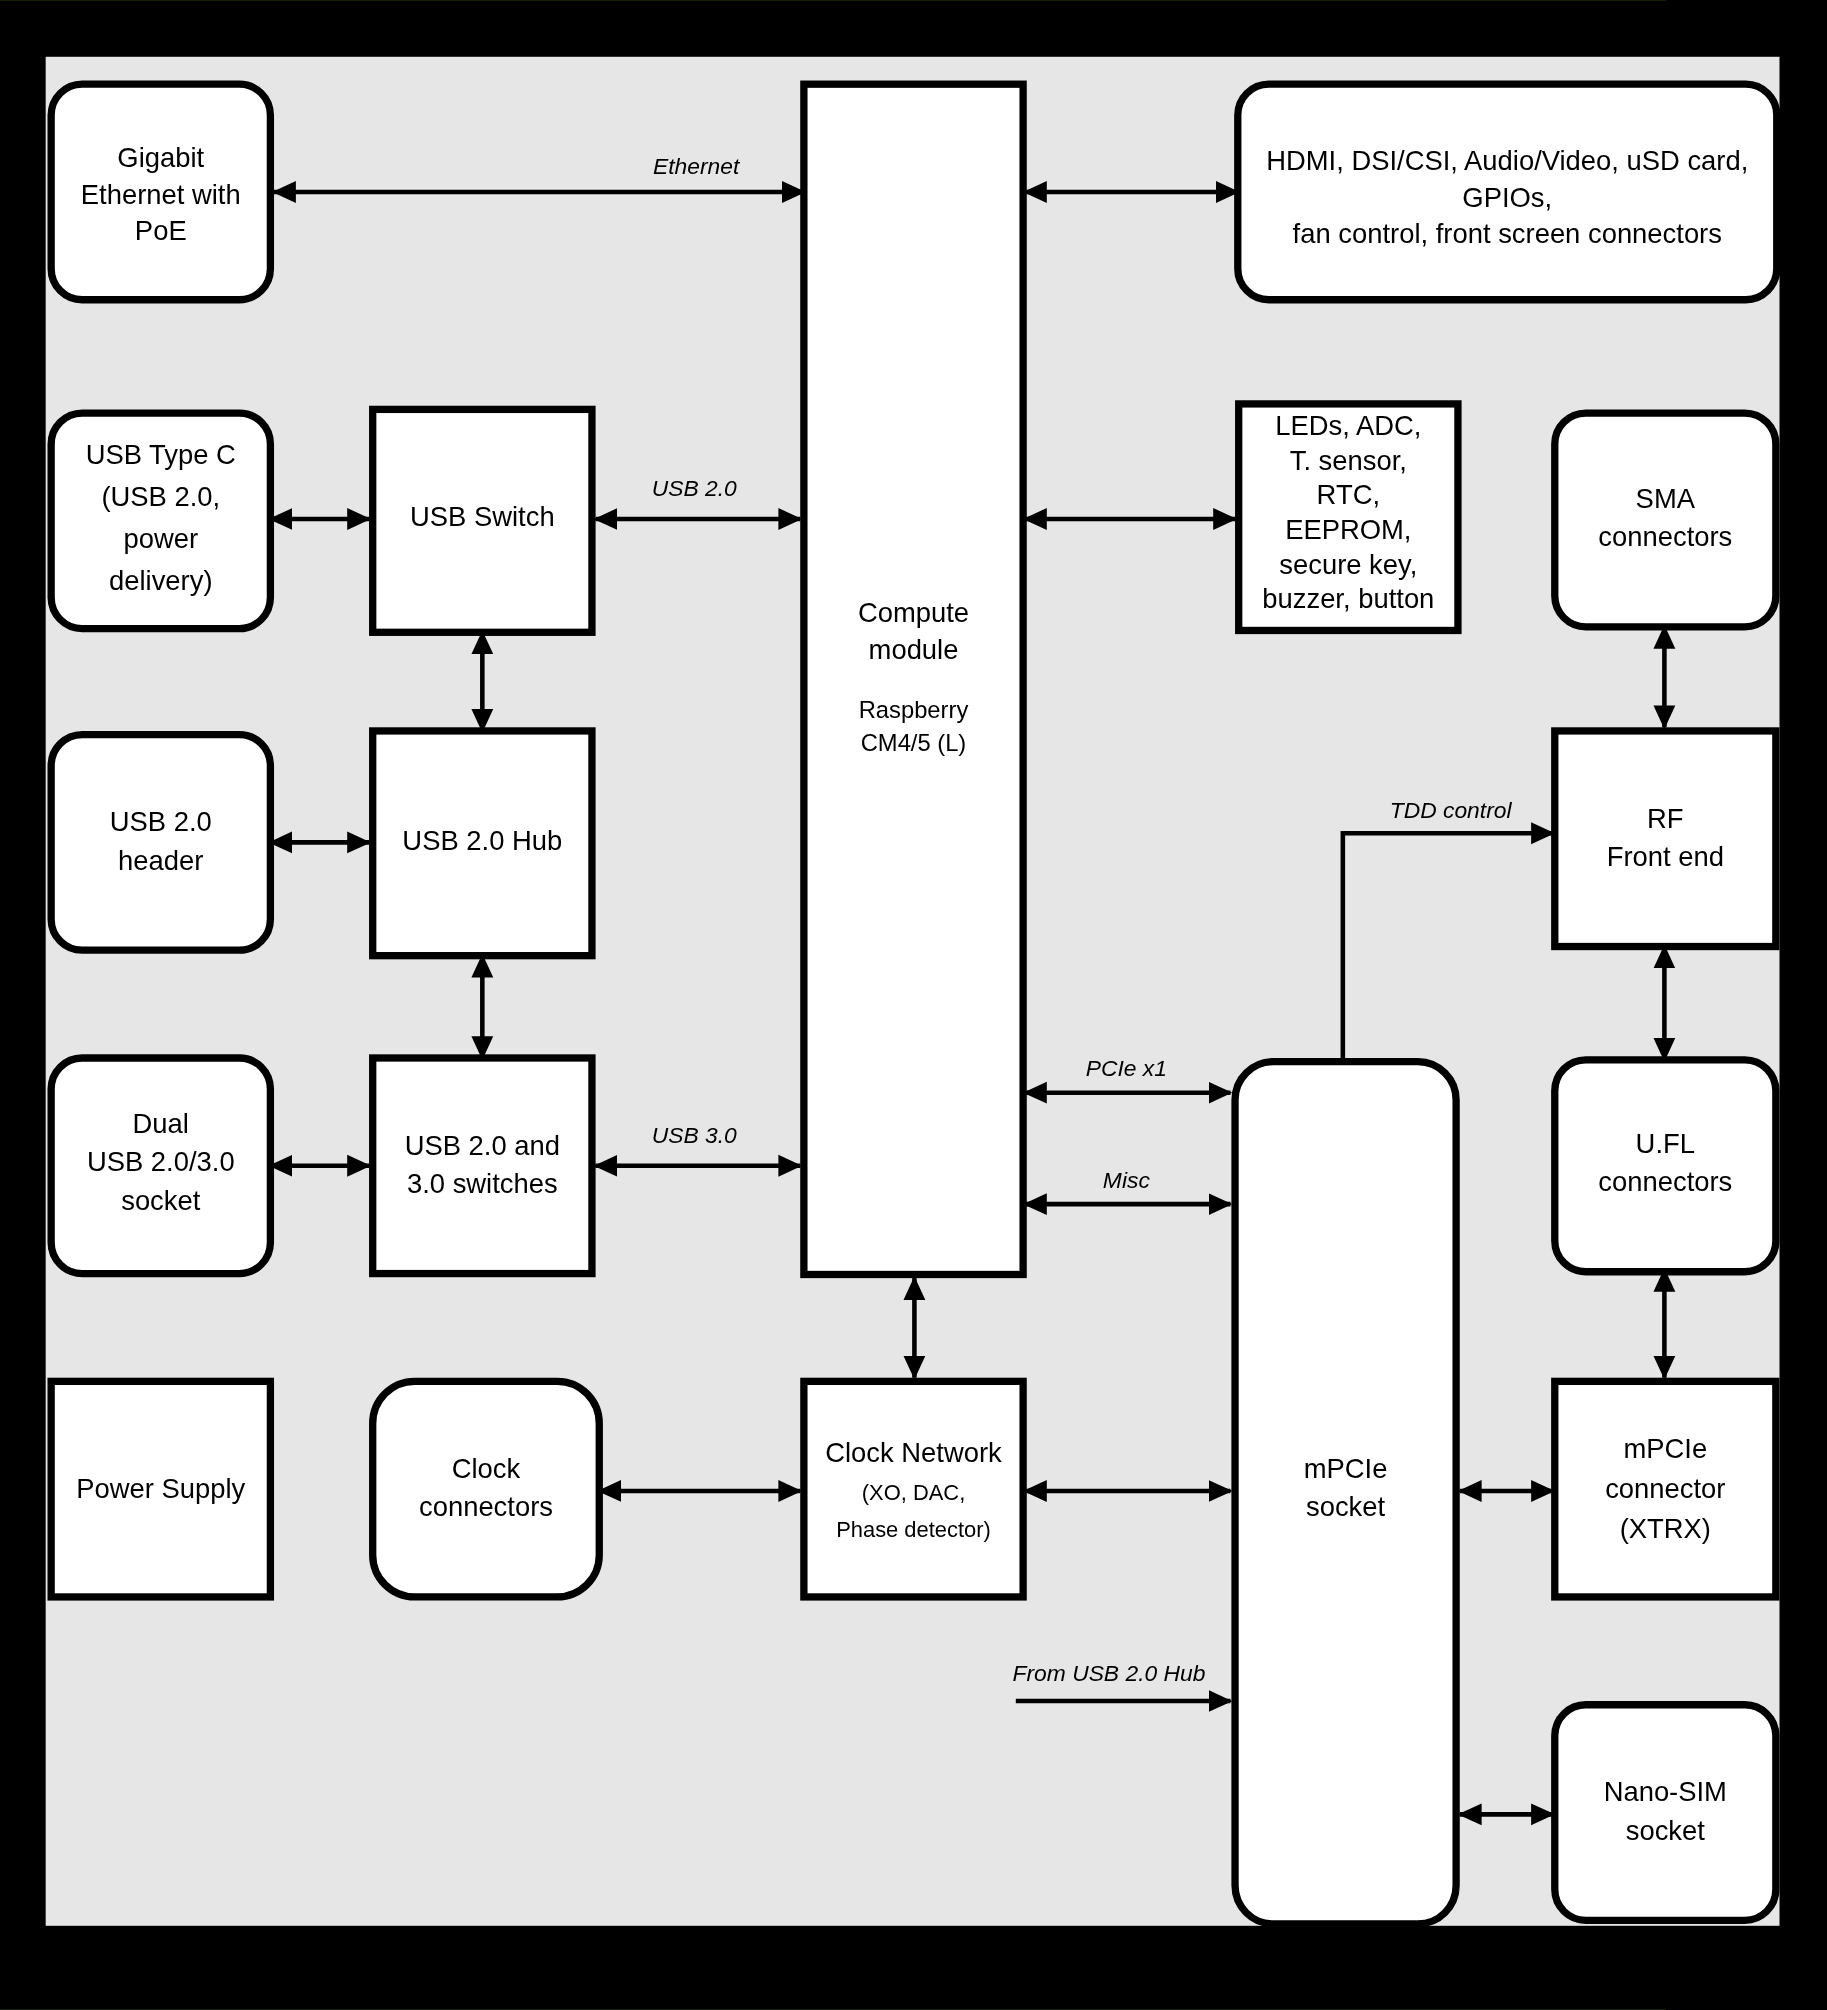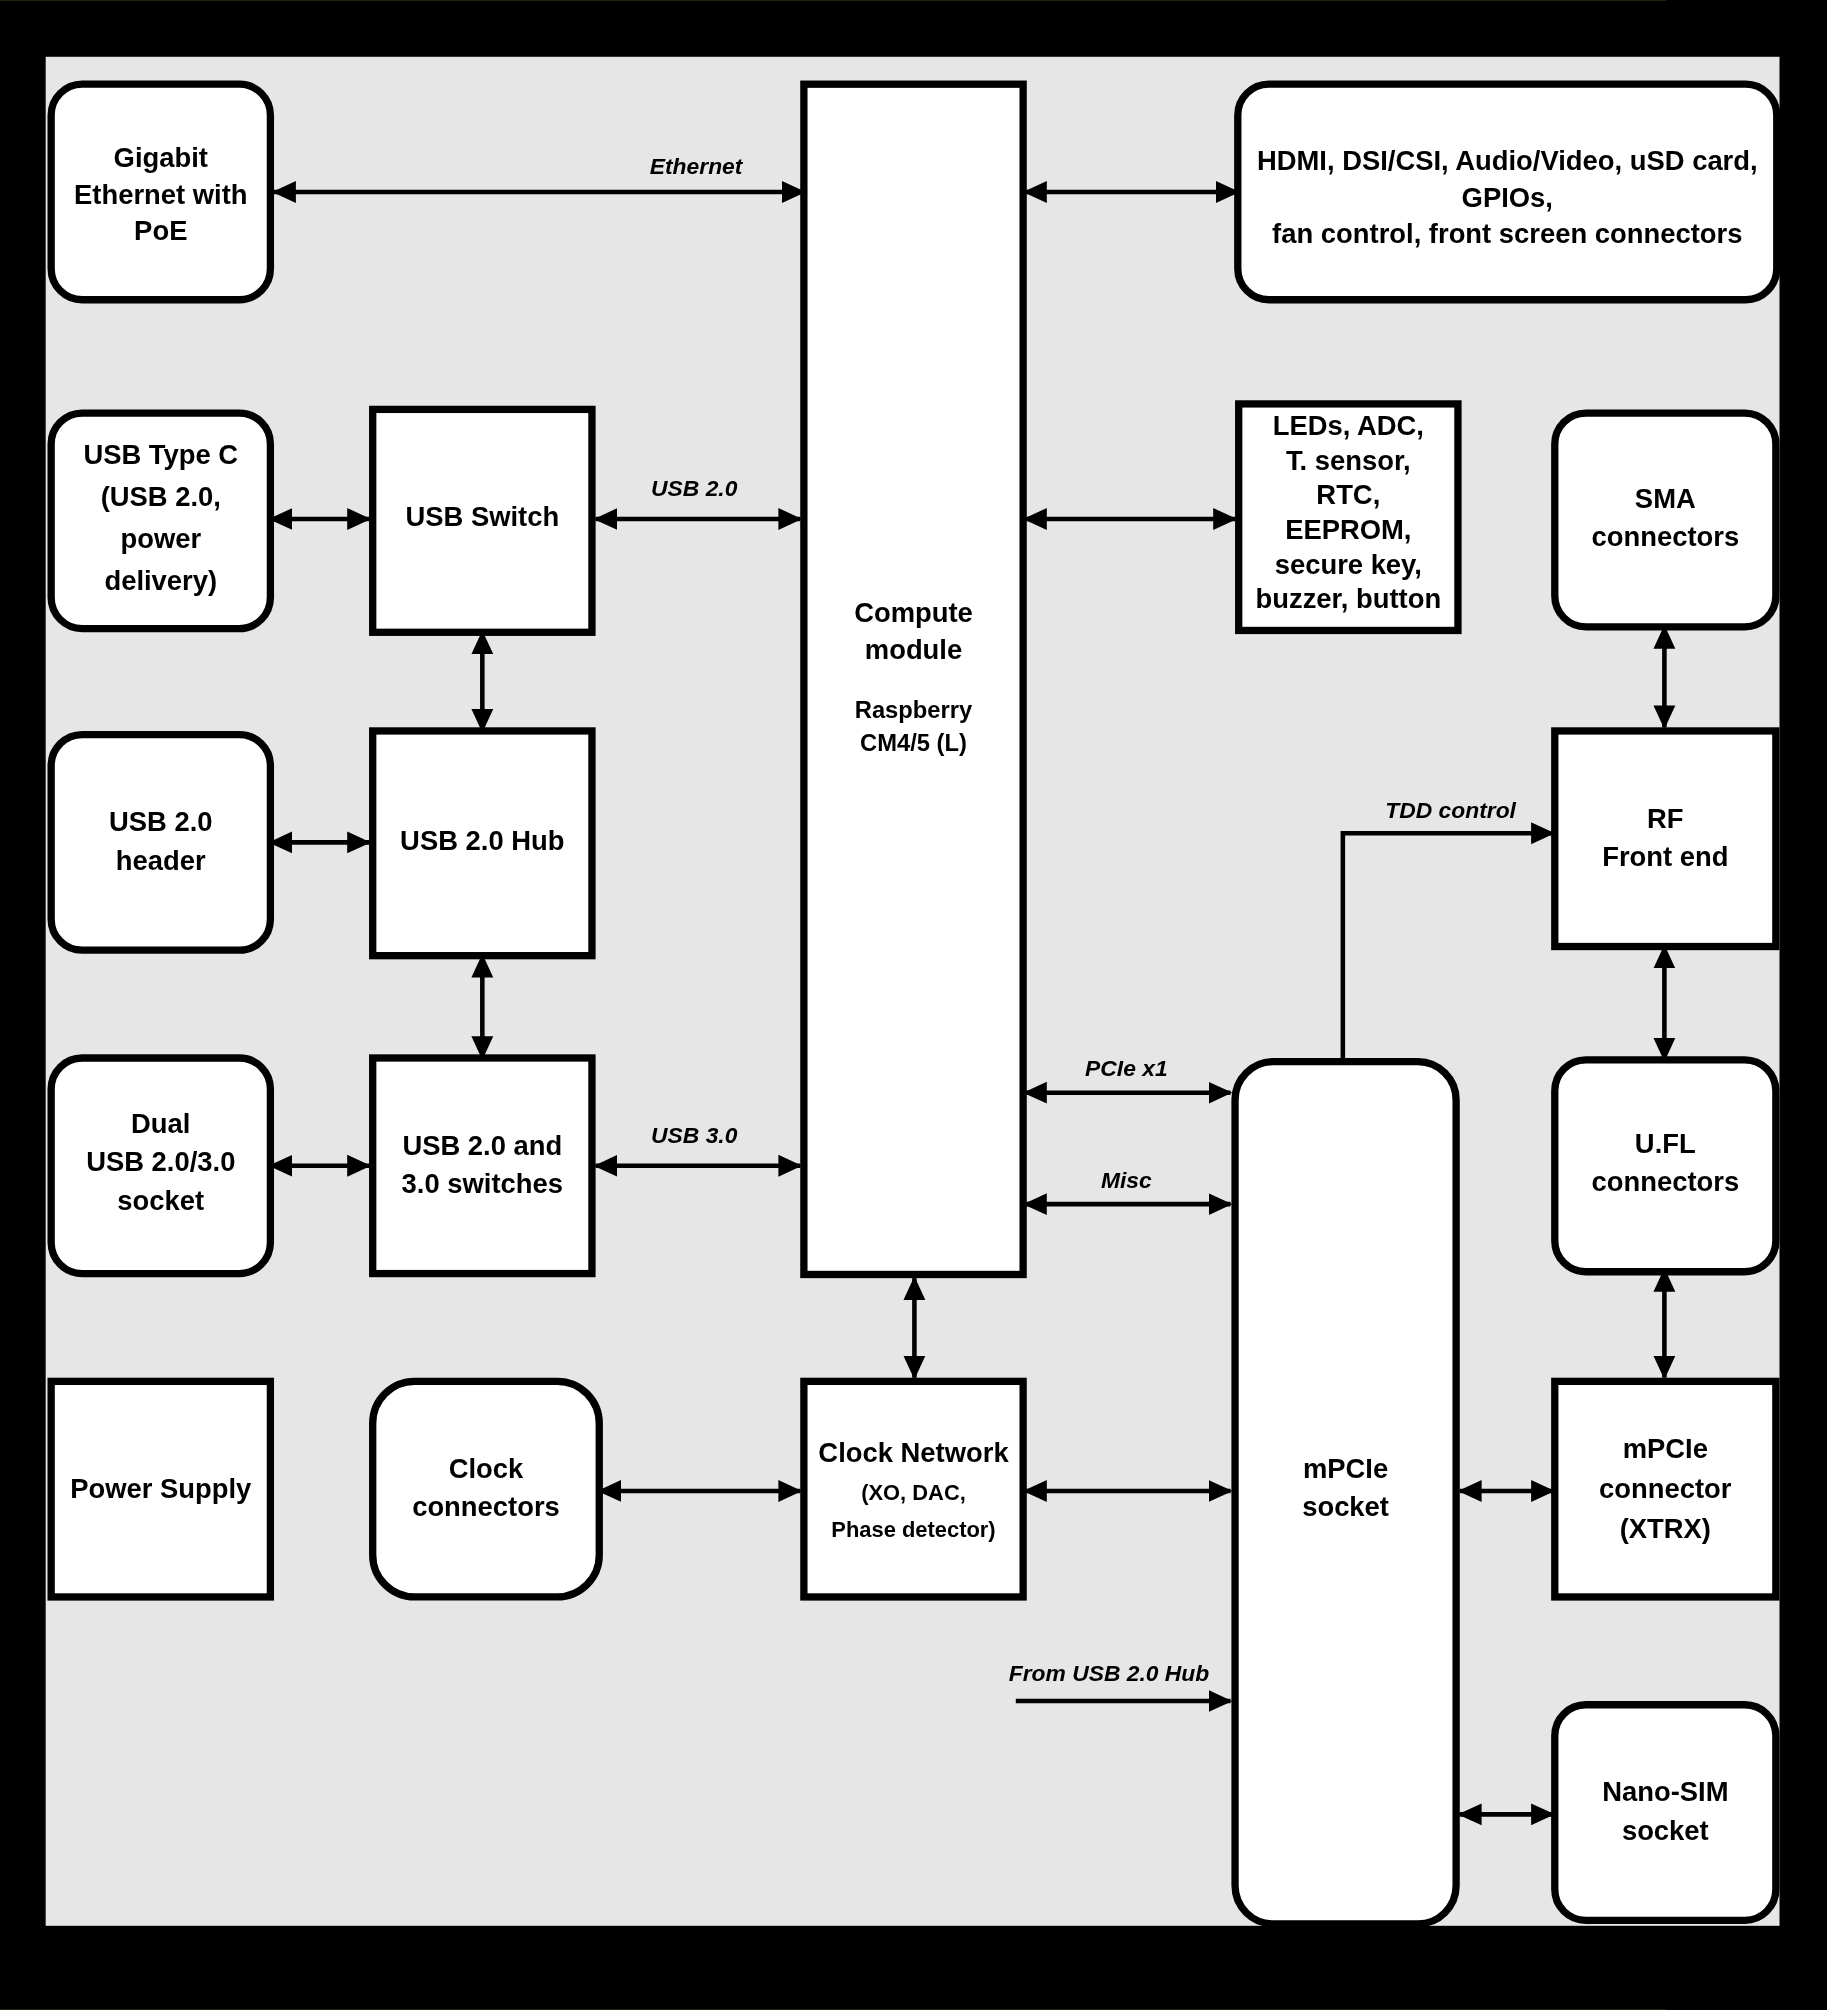--- a/index.html
+++ b/index.html
@@ -1,18 +1,18 @@
 <!DOCTYPE html>
 <html style="font-size:14.6px"><head>
 <meta charset="utf-8">
 <style>
   html,body{margin:0;padding:0;background:#000;}
   body{width:1827px;height:2010px;overflow:hidden;
        font-family:"Liberation Sans","DejaVu Sans",sans-serif;}
-  #stage{position:relative;width:1666px;height:2010px;background:#fde047;font-weight:bold;}
+  #stage{position:relative;width:1666px;height:2010px;background:#84cc16;}
   svg{display:block;}
   .bx-label{font-family:"Liberation Sans","DejaVu Sans",sans-serif;
             font-size:30px;fill:#000;text-anchor:middle;dominant-baseline:middle;}
   .bx-label.sm{font-size:26px;}
   .bx-label.xs{font-size:24px;}
   .edge-label{font-family:"Liberation Sans","DejaVu Sans",sans-serif;
               font-size:25px;font-style:italic;fill:#000;text-anchor:middle;}
   .node-rect{fill:#ffffff;stroke:#000000;stroke-width:8;}
   .wire{stroke:#000000;stroke-width:5;fill:none;}
   .panel{fill:#e6e6e6;}

